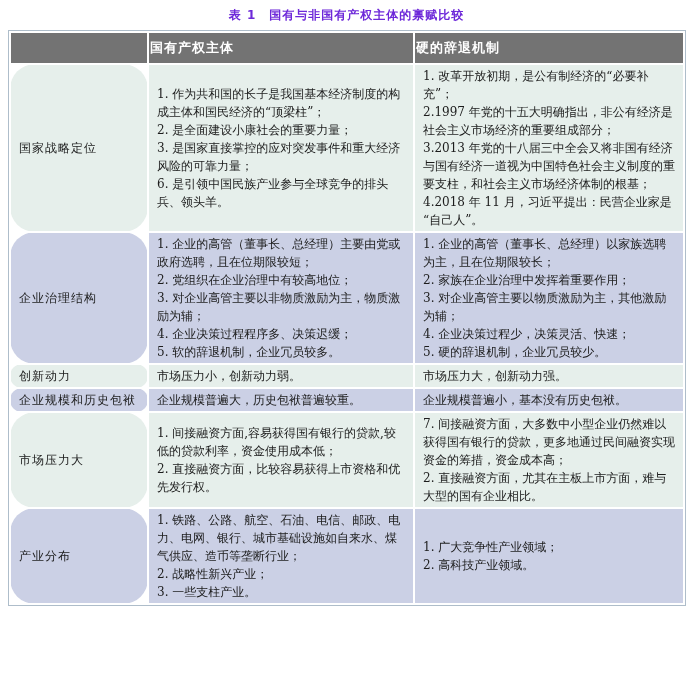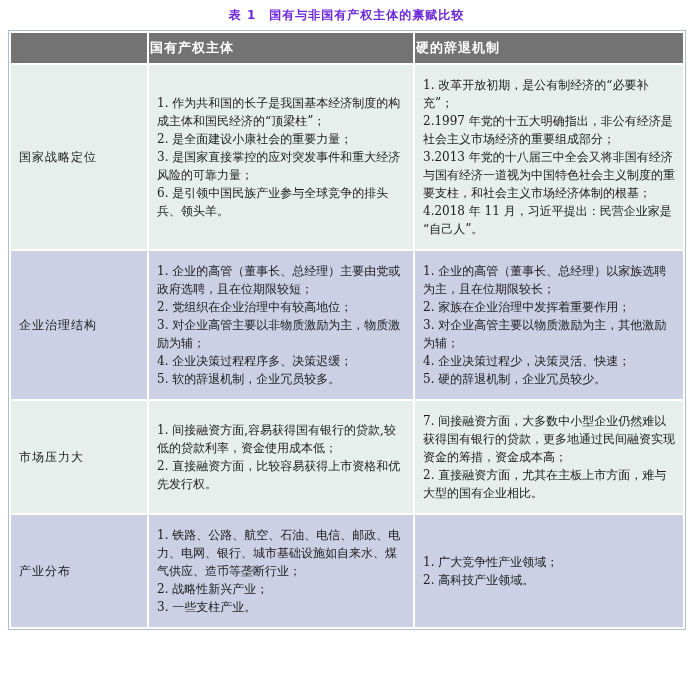--- a/index.html
+++ b/index.html
@@ -38,31 +38,32 @@
     font-family: "DejaVu Sans", sans-serif;
     font-size: 13px;
     font-weight: bold;
     height: 28px;
     text-align: left;
     border: 2px solid #ffffff;
     letter-spacing: 1px;
   }
   table.cmp td {
     border: 2px solid #ffffff;
-    padding: 11px 8px;
+    padding: 2px 8px;
     font-size: 12px;
     line-height: 1.5;
     vertical-align: middle;
     margin-left: 20px;
   }
   tr.row-mint td { background: #e6efeb; }
   tr.row-lav  td { background: #cbd0e5; }
   td.label-cell {
     padding-left: 11px;
     letter-spacing: 1px;
+    border-radius: 25px;
   }
   td.content-cell {
     white-space: pre-line;
     text-align: left;
   }
 </style>
 </head>
 <body>
 
 <div class="caption">表 1　国有与非国有产权主体的禀赋比较</div>
@@ -100,20 +101,30 @@
 3. 对企业高管主要以非物质激励为主，物质激励为辅；
 4. 企业决策过程程序多、决策迟缓；
 5. 软的辞退机制，企业冗员较多。</td>
         <td class="content-cell">1. 企业的高管（董事长、总经理）以家族选聘为主，且在位期限较长；
 2. 家族在企业治理中发挥着重要作用；
 3. 对企业高管主要以物质激励为主，其他激励为辅；
 4. 企业决策过程少，决策灵活、快速；
 5. 硬的辞退机制，企业冗员较少。</td>
       </tr>
       <tr class="row-mint">
+        <td class="label-cell">创新动力</td>
+        <td class="content-cell">市场压力小，创新动力弱。</td>
+        <td class="content-cell">市场压力大，创新动力强。</td>
+      </tr>
+      <tr class="row-lav">
+        <td class="label-cell">企业规模和历史包袱</td>
+        <td class="content-cell">企业规模普遍大，历史包袱普遍较重。</td>
+        <td class="content-cell">企业规模普遍小，基本没有历史包袱。</td>
+      </tr>
+      <tr class="row-mint">
         <td class="label-cell">市场压力大</td>
         <td class="content-cell">1. 间接融资方面,容易获得国有银行的贷款,较低的贷款利率，资金使用成本低；
 2. 直接融资方面，比较容易获得上市资格和优先发行权。</td>
         <td class="content-cell">7. 间接融资方面，大多数中小型企业仍然难以获得国有银行的贷款，更多地通过民间融资实现资金的筹措，资金成本高；
 2. 直接融资方面，尤其在主板上市方面，难与大型的国有企业相比。</td>
       </tr>
       <tr class="row-lav">
         <td class="label-cell">产业分布</td>
         <td class="content-cell">1. 铁路、公路、航空、石油、电信、邮政、电力、电网、银行、城市基础设施如自来水、煤气供应、造币等垄断行业；
 2. 战略性新兴产业；

